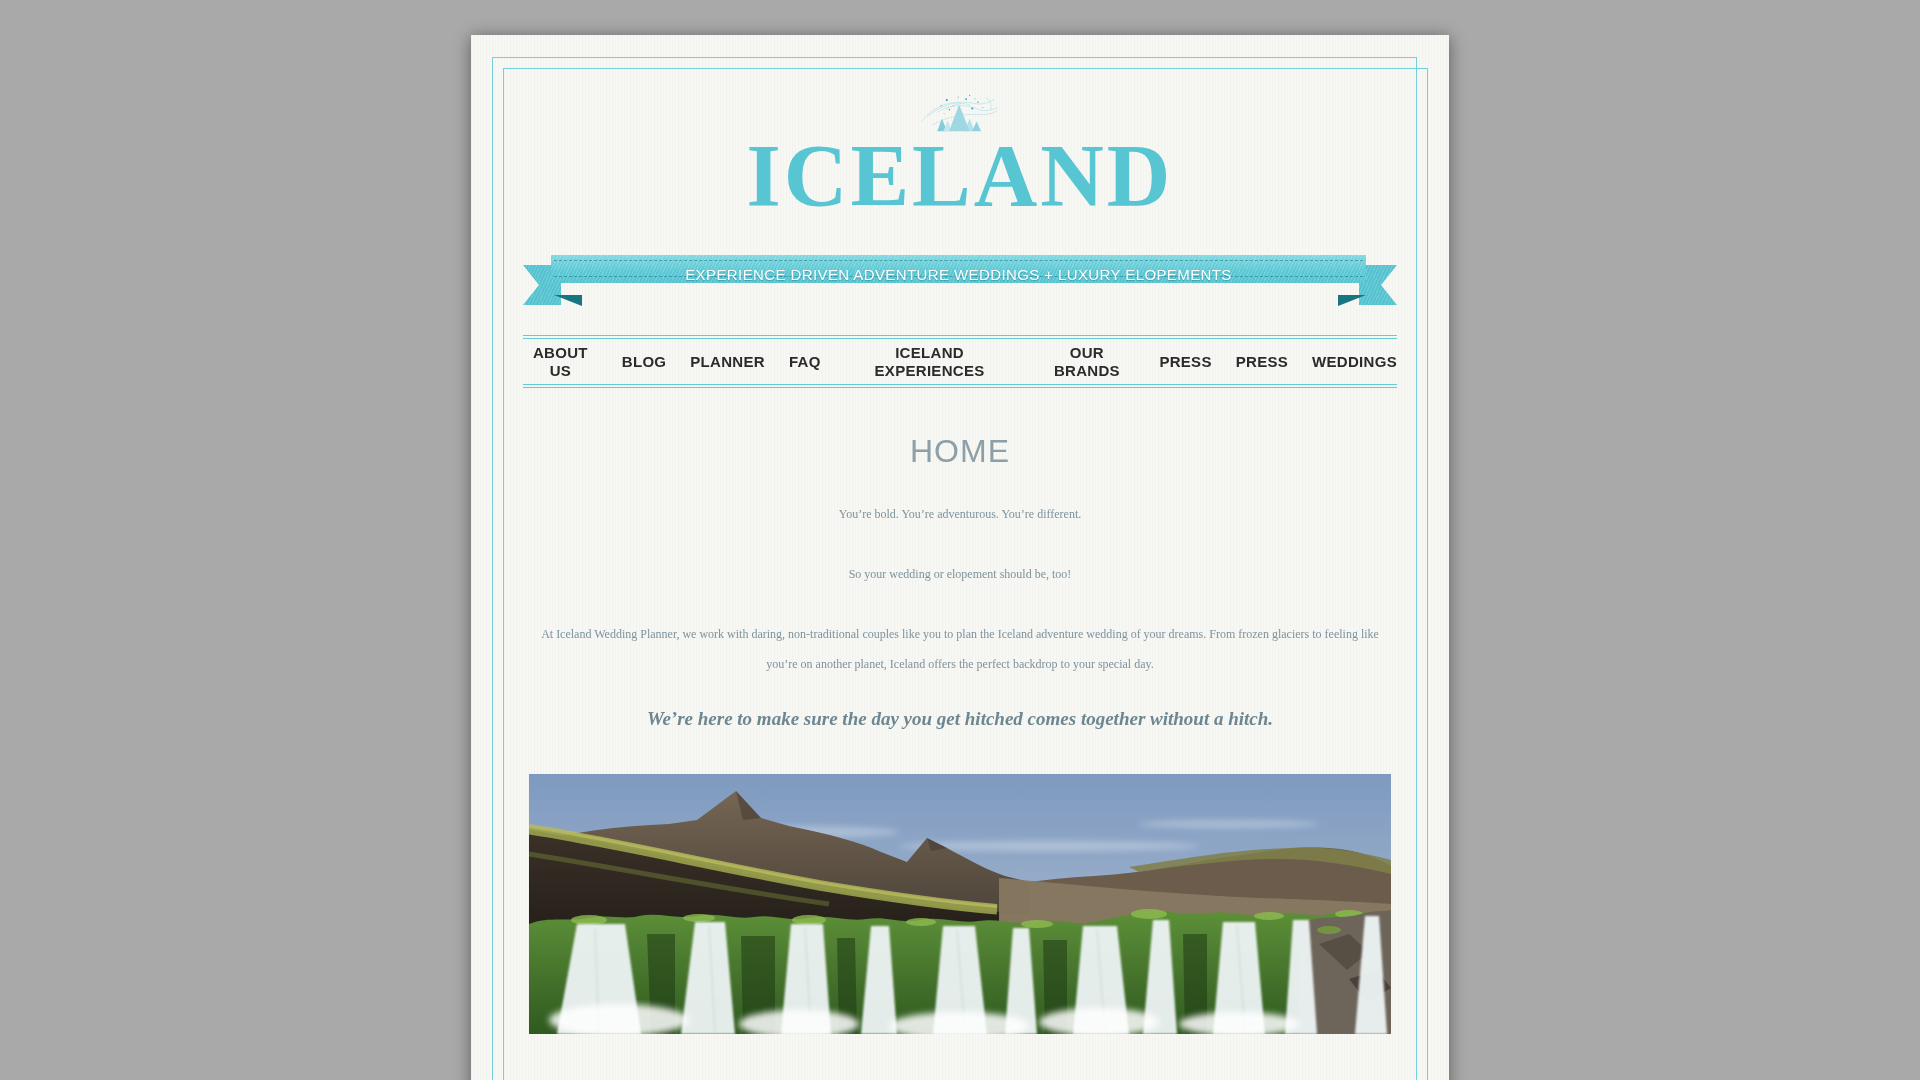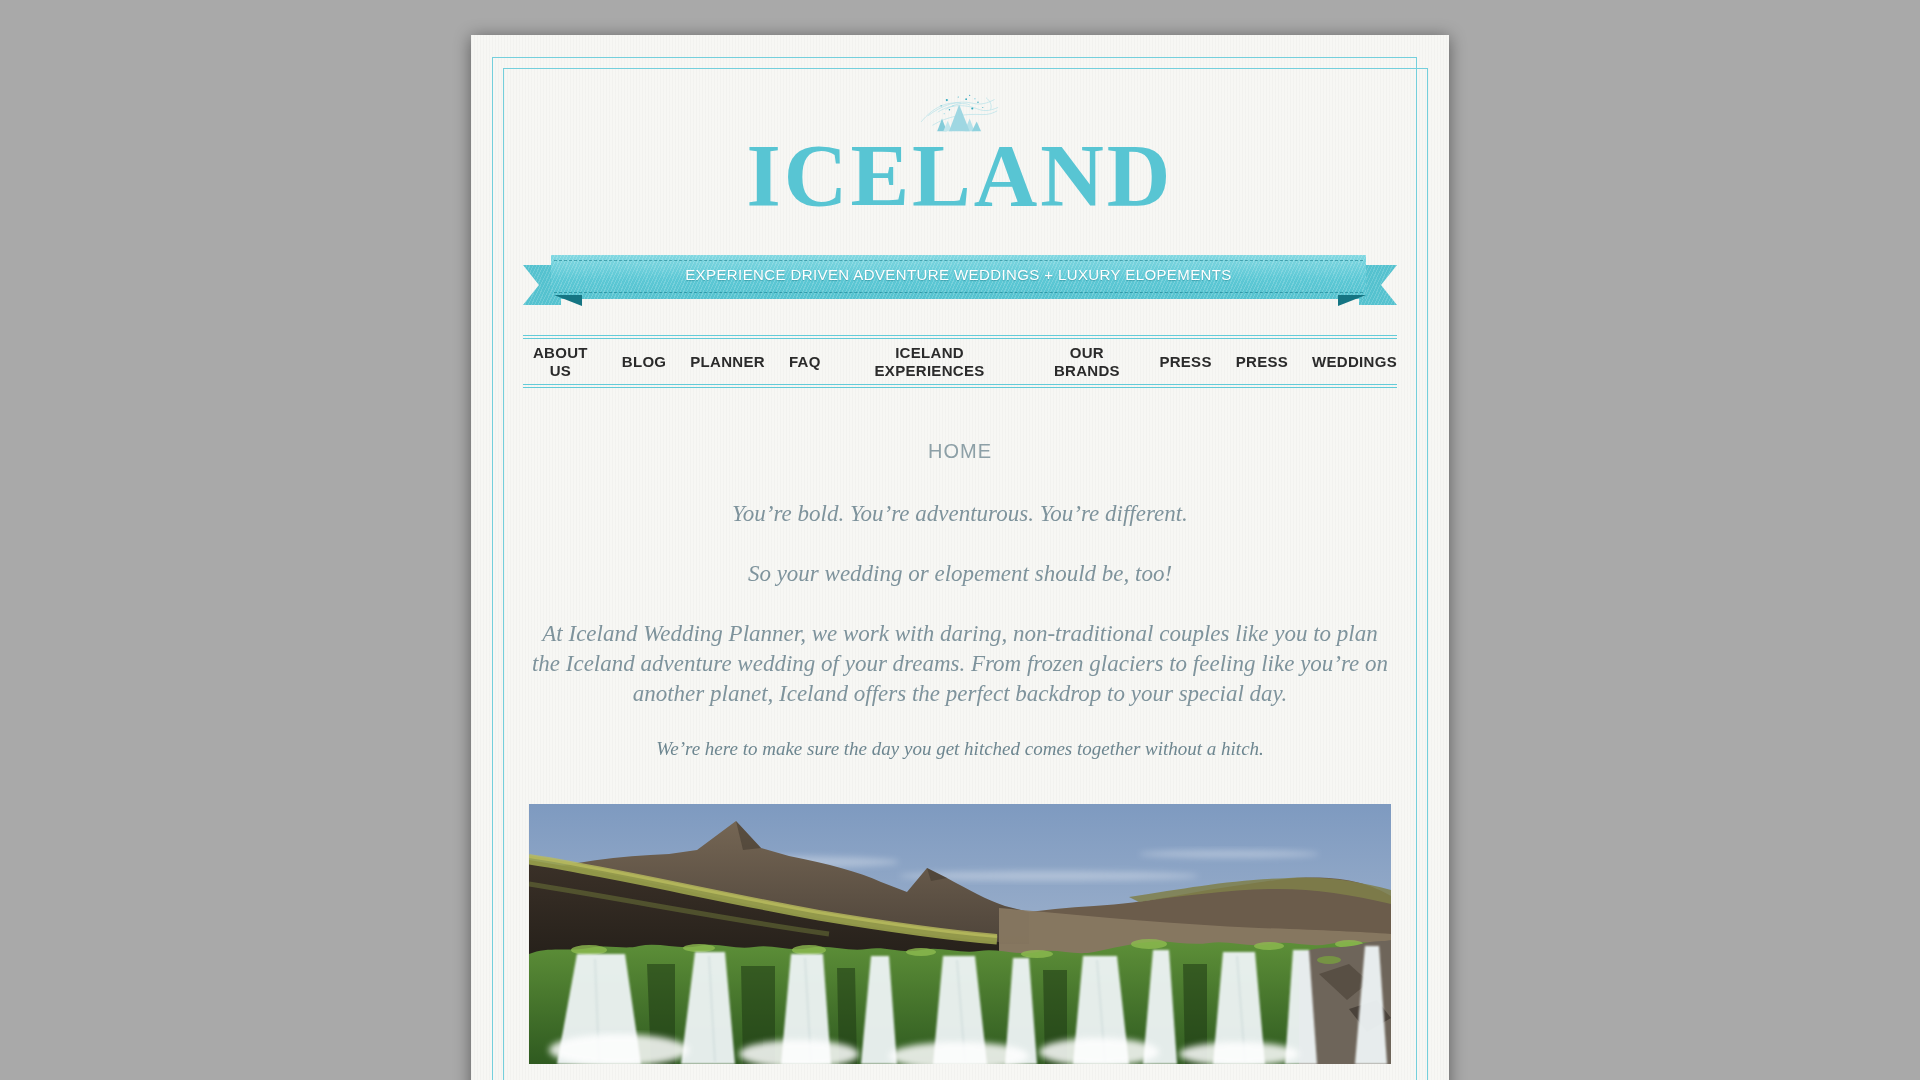--- a/index.html
+++ b/index.html
@@ -40,21 +40,21 @@
   
   .ribbon { position:relative; width:874px; height:50px; margin:36px auto 0; }
   .ribbon .tail {
     position:absolute; top:10px; width:38px; height:40px;
     background:#55c2cf;
     background-image:repeating-linear-gradient(115deg, rgba(255,255,255,.16) 0 1px, rgba(255,255,255,0) 1px 3px);
   }
   .ribbon .tail.left  { left:0;  clip-path:polygon(0% 0%, 100% 0%, 100% 100%, 0% 100%, 42% 50%); }
   .ribbon .tail.right { right:0; clip-path:polygon(0% 0%, 100% 0%, 58% 50%, 100% 100%, 0% 100%); }
   .ribbon .band {
-    position:absolute; left:28px; right:31px; top:0; height:44px;
+    position:absolute; left:28px; right:31px; top:0; height:28px;
     background:linear-gradient(#82d8e1, #5cc8d5 55%, #55c2cf);
     background-image:repeating-linear-gradient(115deg, rgba(255,255,255,.18) 0 1px, rgba(255,255,255,0) 1px 3px),
                      linear-gradient(#82d8e1, #5cc8d5 55%, #55c2cf);
   }
   .ribbon .stitch {
     position:absolute; left:3px; right:3px; top:5px; bottom:6px;
     border-top:1px dashed rgba(16,118,133,.55);
     border-bottom:1px dashed rgba(16,118,133,.55);
   }
   .ribbon .band-text {
@@ -73,33 +73,33 @@
     display:flex; justify-content:flex-end; align-items:center;
     gap:24px; height:45px; list-style:none;
   }
   .nav a {
     text-decoration:none; color:#2b2b2b;
     font-size:15px; font-weight:700; letter-spacing:.3px;
   }
 
   
   h1.home {
-    margin-top:46px; font-size:20px; line-height:34px;
+    margin-top:46px; font-size:32px; line-height:34px;
     font-weight:400; letter-spacing:1px; color:#8da0a7;
   }
   .body-text {
     font-family:"Liberation Serif", serif;
-    color:#7e939c; font-size:23px; line-height:28px;font-style:italic;
+    color:#7e939c; font-size:12px; line-height:28px;
   }
   p.intro1 { margin-top:32px; }
   p.intro2 { margin-top:32px; }
   p.para   { margin:31px auto 0; width:860px; line-height:30px; }
   p.tagline{
     margin-top:26px; font-family:"Liberation Serif", serif;
-    font-style:italic; color:#6d8690; font-size:19px; line-height:28px;
+    font-style:italic; color:#6d8690; font-size:19px; line-height:28px;font-weight:bold;
   }
   .hero { display:block; margin:41px auto 0; width:862px; height:260px; }
 </style>
 </head>
 <body>
 
 <div class="page">
   <div class="frame a"></div>
   <div class="frame b"></div>
 

